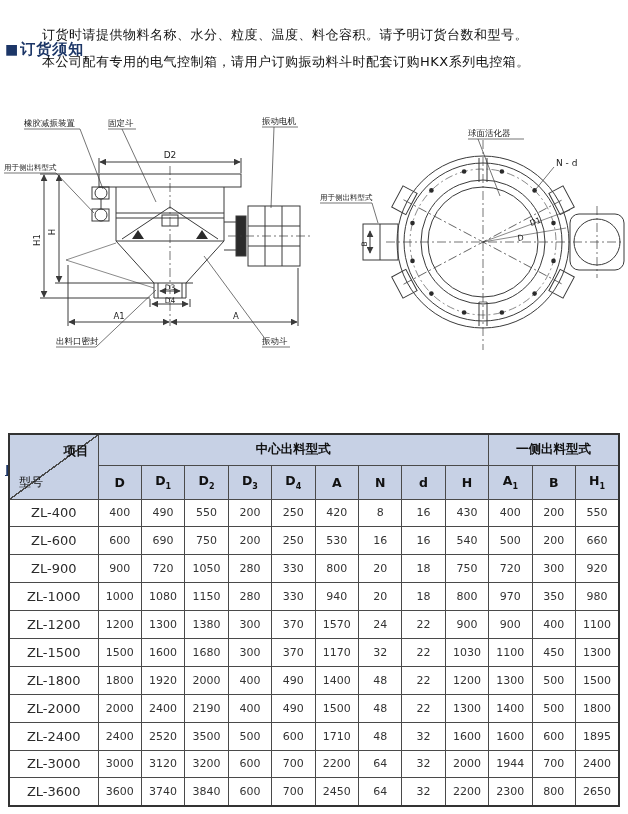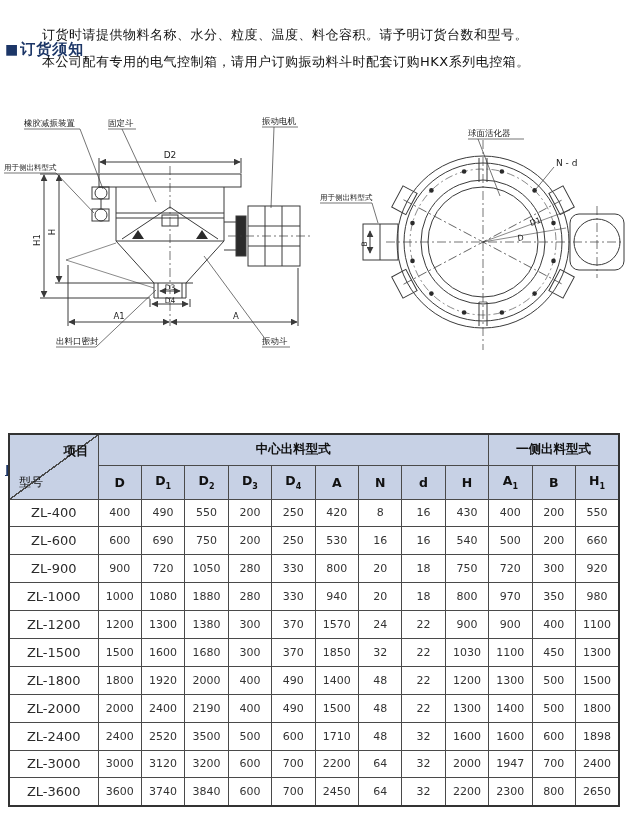--- a/index.html
+++ b/index.html
@@ -326,21 +326,21 @@
           <td>18</td>
           <td>750</td>
           <td>720</td>
           <td>300</td>
           <td>920</td>
         </tr>
         <tr>
           <td class="model-cell">ZL-1000</td>
           <td>1000</td>
           <td>1080</td>
-          <td>1880</td>
+          <td>1150</td>
           <td>280</td>
           <td>330</td>
           <td>940</td>
           <td>20</td>
           <td>18</td>
           <td>800</td>
           <td>970</td>
           <td>350</td>
           <td>980</td>
         </tr>
@@ -359,21 +359,21 @@
           <td>400</td>
           <td>1100</td>
         </tr>
         <tr>
           <td class="model-cell">ZL-1500</td>
           <td>1500</td>
           <td>1600</td>
           <td>1680</td>
           <td>300</td>
           <td>370</td>
-          <td>1850</td>
+          <td>1170</td>
           <td>32</td>
           <td>22</td>
           <td>1030</td>
           <td>1100</td>
           <td>450</td>
           <td>1300</td>
         </tr>
         <tr>
           <td class="model-cell">ZL-1800</td>
           <td>1800</td>
@@ -410,34 +410,34 @@
           <td>2520</td>
           <td>3500</td>
           <td>500</td>
           <td>600</td>
           <td>1710</td>
           <td>48</td>
           <td>32</td>
           <td>1600</td>
           <td>1600</td>
           <td>600</td>
-          <td>1898</td>
+          <td>1895</td>
         </tr>
         <tr>
           <td class="model-cell">ZL-3000</td>
           <td>3000</td>
           <td>3120</td>
           <td>3200</td>
           <td>600</td>
           <td>700</td>
           <td>2200</td>
           <td>64</td>
           <td>32</td>
           <td>2000</td>
-          <td>1947</td>
+          <td>1944</td>
           <td>700</td>
           <td>2400</td>
         </tr>
         <tr>
           <td class="model-cell">ZL-3600</td>
           <td>3600</td>
           <td>3740</td>
           <td>3840</td>
           <td>600</td>
           <td>700</td>

